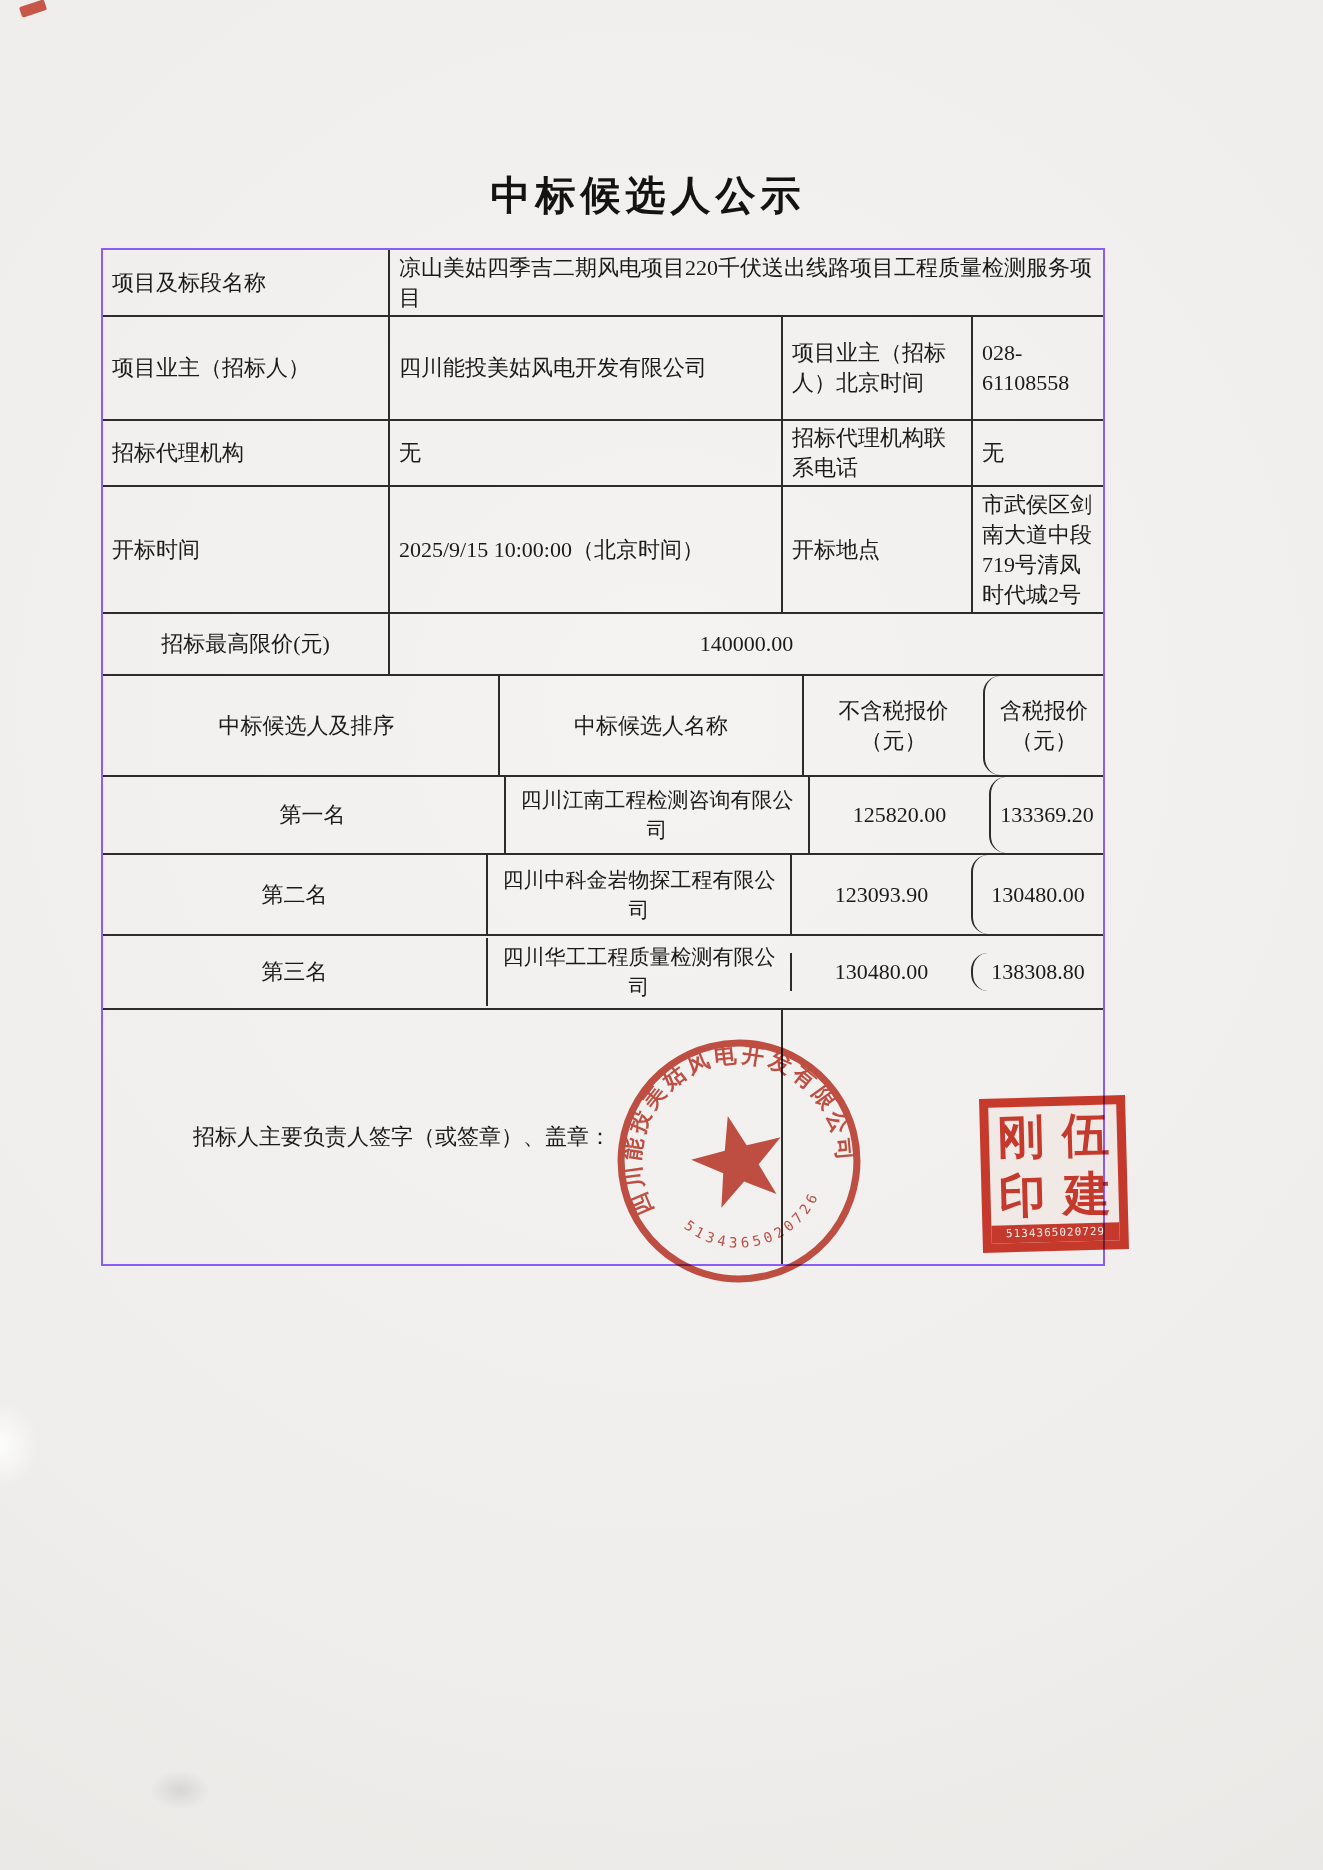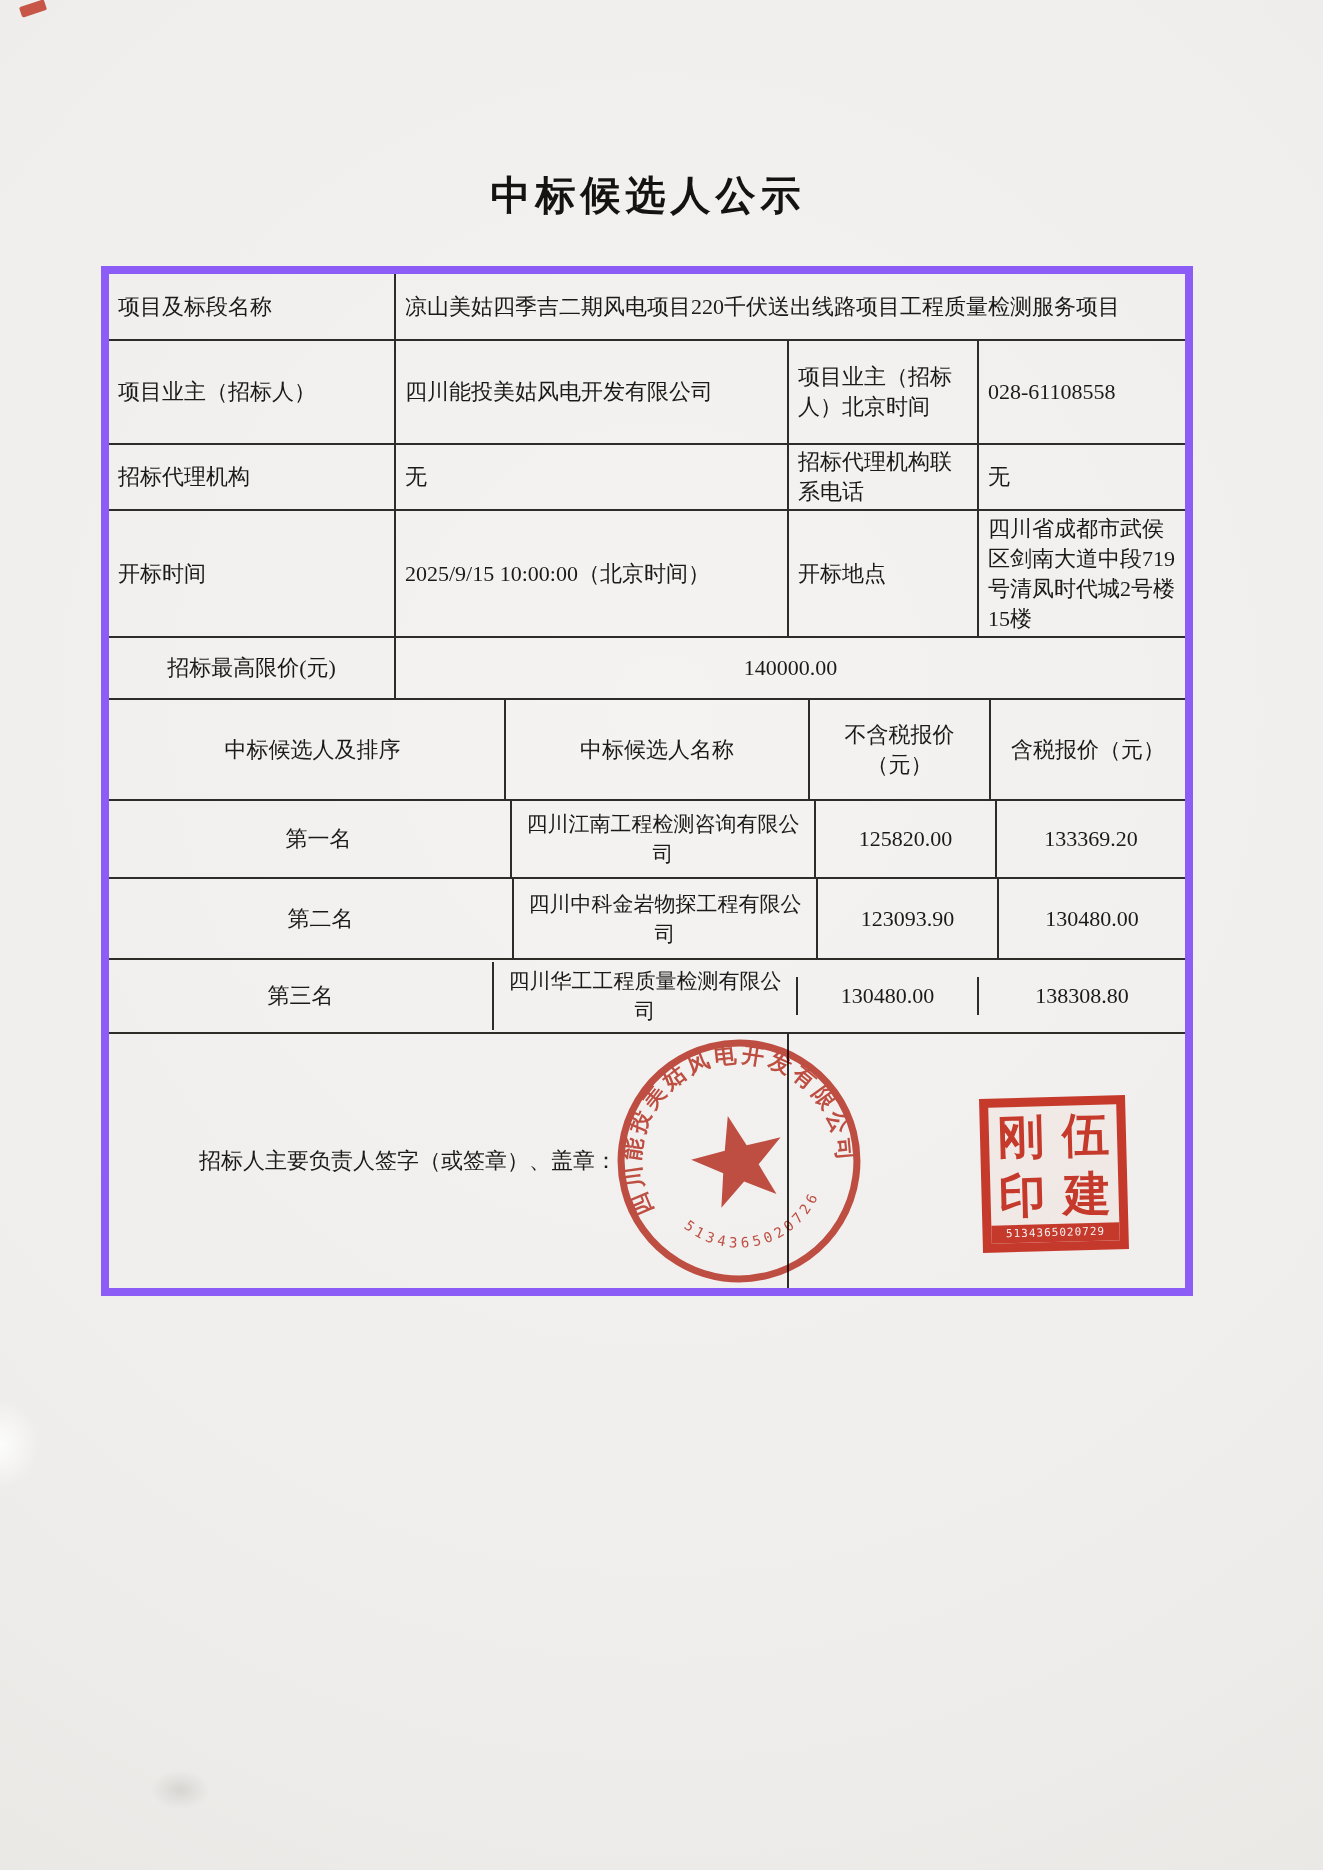--- a/index.html
+++ b/index.html
@@ -19,40 +19,40 @@
   .corner-mark{
     position:absolute;left:20px;top:3px;width:26px;height:11px;
     background:#bf3a2b;transform:rotate(-18deg);border-radius:2px;opacity:.85;
   }
   .doc-title{
     position:absolute;left:103px;top:168px;width:1090px;margin:0;
     text-align:center;font-size:40px;font-weight:700;letter-spacing:5px;
     font-family:"Liberation Sans","DejaVu Sans",sans-serif;color:#141312;
   }
   .tbl{
-    position:absolute;left:101px;top:266px;width:1092px;
-    border:8px solid #8b5cf6;box-sizing:border-box;
+    position:absolute;left:101px;top:248px;width:1004px;
+    border:2px solid #8b5cf6;box-sizing:border-box;
     font-size:22px;line-height:30px;
   }
   .trow{display:flex;box-sizing:border-box;}
   .trow + .trow{border-top:2px solid #2e2c29;}
   .cell{
     box-sizing:border-box;display:flex;align-items:center;
     padding:4px 9px;overflow:hidden;
   }
   .cell + .cell{border-left:2px solid #2e2c29;}
   .c-label{justify-content:flex-start;}
   .c-center{justify-content:center;text-align:center;}
   
   .a1{flex:0 0 285px;} .a2{flex:0 0 393px;} .a3{flex:0 0 190px;} .a4{flex:1 1 auto;}
   .aspan{flex:1 1 auto;}
   
-  .b1{flex:0 0 383px;} .b2{flex:0 0 304px;} .b3{flex:0 0 181px;} .b4{flex:1 1 auto;}
+  .b1{flex:0 0 383px;} .b2{flex:0 0 304px;} .b3{flex:0 0 181px;} .b4{flex:1 1 auto;border-radius:17px;}
   .r1{height:65px;} .r2{height:104px;} .r3{height:66px;} .r4{height:127px;}
-  .r5{height:62px;} .r6{height:101px;padding-left:12px;} .r7{height:78px;padding-left:18px;} .r8{height:81px;padding-left:20px;}
+  .r5{height:62px;} .r6{height:101px;padding-left:12px;} .r7{height:78px;padding-left:18px;} .r8{height:81px;}
   .r9{height:74px;align-items:center;} .r10{height:256px;}
   .name-cell{font-size:21px;}
   .sig-cell{
     flex:0 0 678px;display:block;padding:112px 0 0 90px;align-items:flex-start;
   }
   .sig-right{flex:1 1 auto;}
   
   .stamp{position:absolute;mix-blend-mode:multiply;pointer-events:none;}
   .round-stamp{
     left:610px;top:1032px;width:258px;height:258px;

